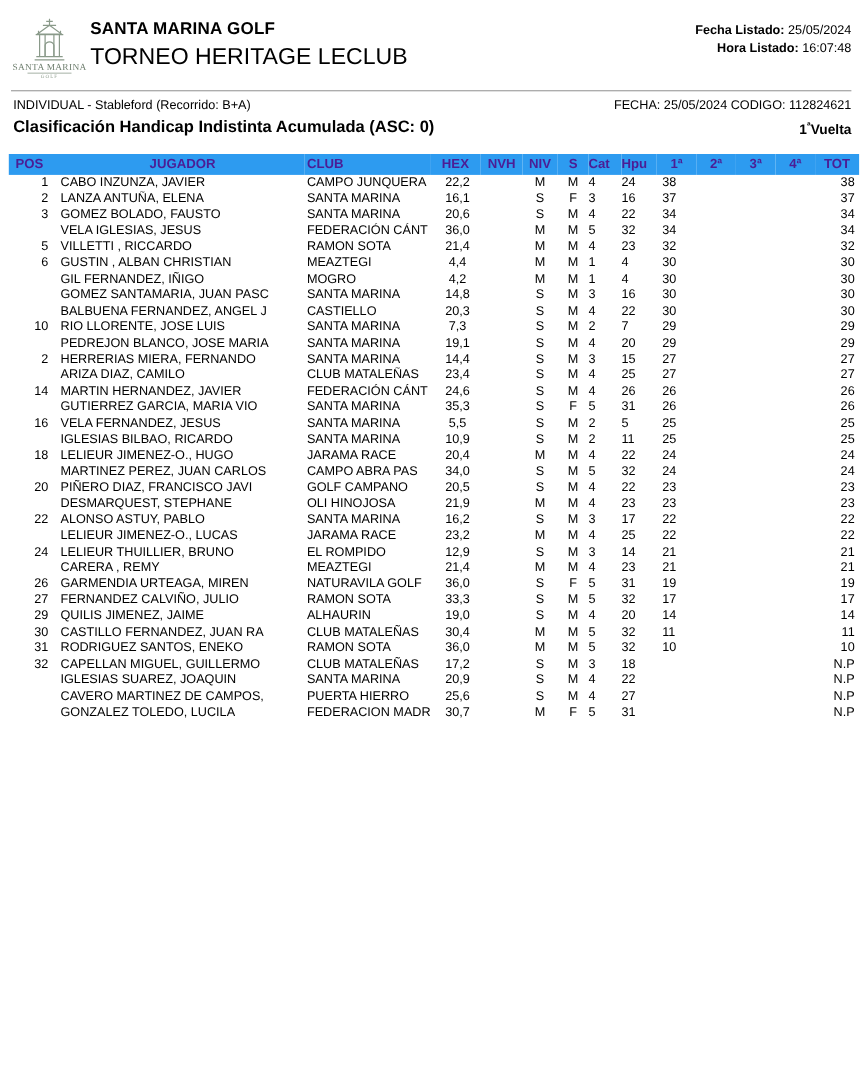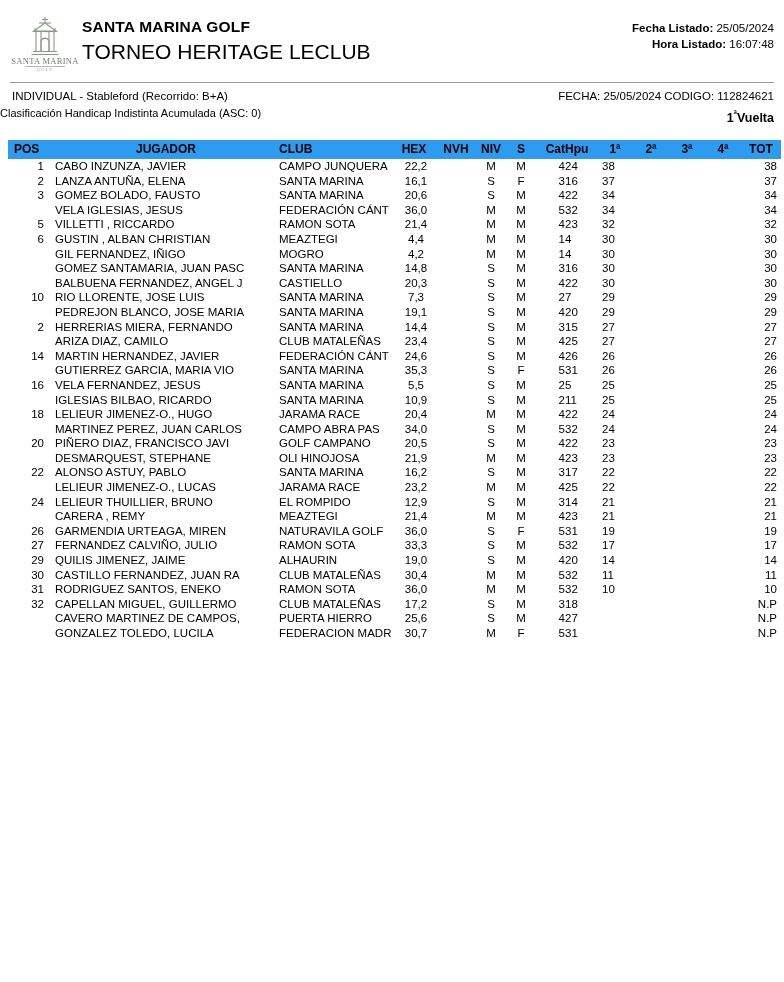--- a/index.html
+++ b/index.html
@@ -88,24 +88,24 @@
   }
   .sub-line1-right {
     position: absolute;
     right: 10px;
     top: 0;
     font-size: 11.5px;
     white-space: nowrap;
   }
   .sub-line2 {
     position: absolute;
-    left: 0;
+    left: 12px;
     top: 17px;
-    font-size: 11px;
-    font-weight: normal;
+    font-size: 15px;
+    font-weight: bold;
     white-space: nowrap;
   }
   .sub-line2-right {
     position: absolute;
     right: 10px;
     top: 19px;
     font-size: 12.5px;
     font-weight: bold;
     white-space: nowrap;
   }
@@ -120,21 +120,21 @@
   }
   table.grid {
     border-collapse: collapse;
     table-layout: fixed;
     width: 745px;
     margin-left: 8px;
     font-size: 11.5px;
   }
   table.grid th {
     background: #2d9bf0;
-    color: #000000;
+    color: #4c1d95;
     font-weight: bold;
     font-size: 12px;
     padding: 3px 0 3px 0;
     height: 13px;
     line-height: 13px;
     white-space: nowrap;
   }
   table.grid td {
     padding: 0;
     height: 14.6px;
@@ -144,21 +144,21 @@
   }
 
   
   .c-pos   { width: 30px;  text-align: right; padding-right: 6px !important; }
   .c-name  { width: 222px; text-align: left;  padding-left: 5px !important; }
   .c-club  { width: 112px; text-align: left;  padding-left: 2px !important; }
   .c-hex   { width: 46px;  text-align: center;  padding-left: 4px !important; }
   .c-nvh   { width: 38px;  text-align: center; }
   .c-niv   { width: 32px;  text-align: center; }
   .c-sex   { width: 28px;  text-align: center; }
-  .c-cat   { width: 30px;  text-align: right; margin-left: 44px; }
+  .c-cat   { width: 30px;  text-align: left; margin-left: 44px; }
   .c-hpu   { width: 32px;  text-align: left; margin-top: 30px; }
   .c-r1    { width: 36px;  text-align: left; padding-left: 5px !important; }
   .c-r2    { width: 36px;  text-align: left; padding-left: 5px !important; }
   .c-r3    { width: 36px;  text-align: left; padding-left: 5px !important; }
   .c-r4    { width: 36px;  text-align: left; padding-left: 5px !important; }
   .c-tot   { width: 40px;  text-align: right; padding-right: 4px !important; }
 
   th.c-pos  { text-align: left; padding-left: 6px !important; }
   th.c-name { text-align: center; }
   th.c-club { text-align: left; padding-left: 2px !important; }
@@ -734,20 +734,36 @@
           <td class="c-cat">3</td>
           <td class="c-hpu">18</td>
           <td class="c-r1"></td>
           <td class="c-r2"></td>
           <td class="c-r3"></td>
           <td class="c-r4"></td>
           <td class="c-tot">N.P</td>
         </tr>
         <tr>
           <td class="c-pos"></td>
+          <td class="c-name">IGLESIAS SUAREZ, JOAQUIN</td>
+          <td class="c-club">SANTA MARINA</td>
+          <td class="c-hex">20,9</td>
+          <td class="c-nvh"></td>
+          <td class="c-niv">S</td>
+          <td class="c-sex">M</td>
+          <td class="c-cat">4</td>
+          <td class="c-hpu">22</td>
+          <td class="c-r1"></td>
+          <td class="c-r2"></td>
+          <td class="c-r3"></td>
+          <td class="c-r4"></td>
+          <td class="c-tot">N.P</td>
+        </tr>
+        <tr>
+          <td class="c-pos"></td>
           <td class="c-name">CAVERO MARTINEZ DE CAMPOS,</td>
           <td class="c-club">PUERTA HIERRO</td>
           <td class="c-hex">25,6</td>
           <td class="c-nvh"></td>
           <td class="c-niv">S</td>
           <td class="c-sex">M</td>
           <td class="c-cat">4</td>
           <td class="c-hpu">27</td>
           <td class="c-r1"></td>
           <td class="c-r2"></td>

